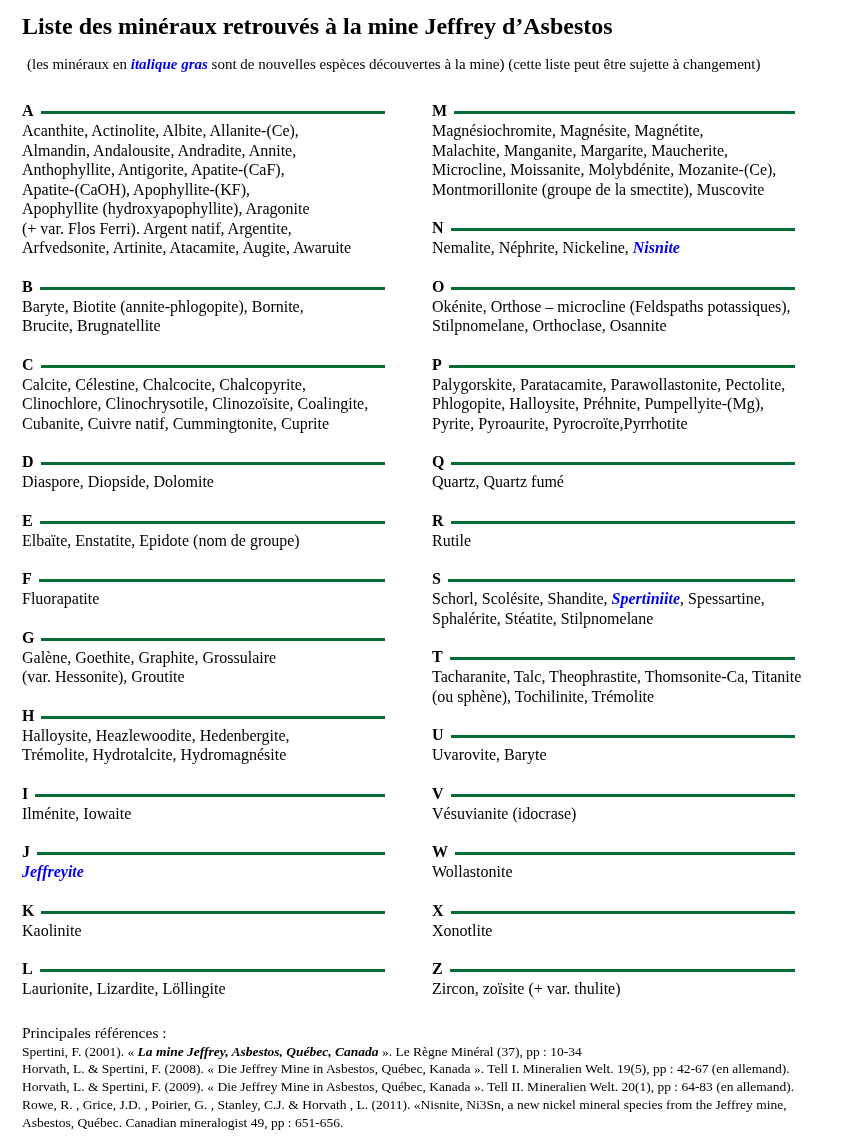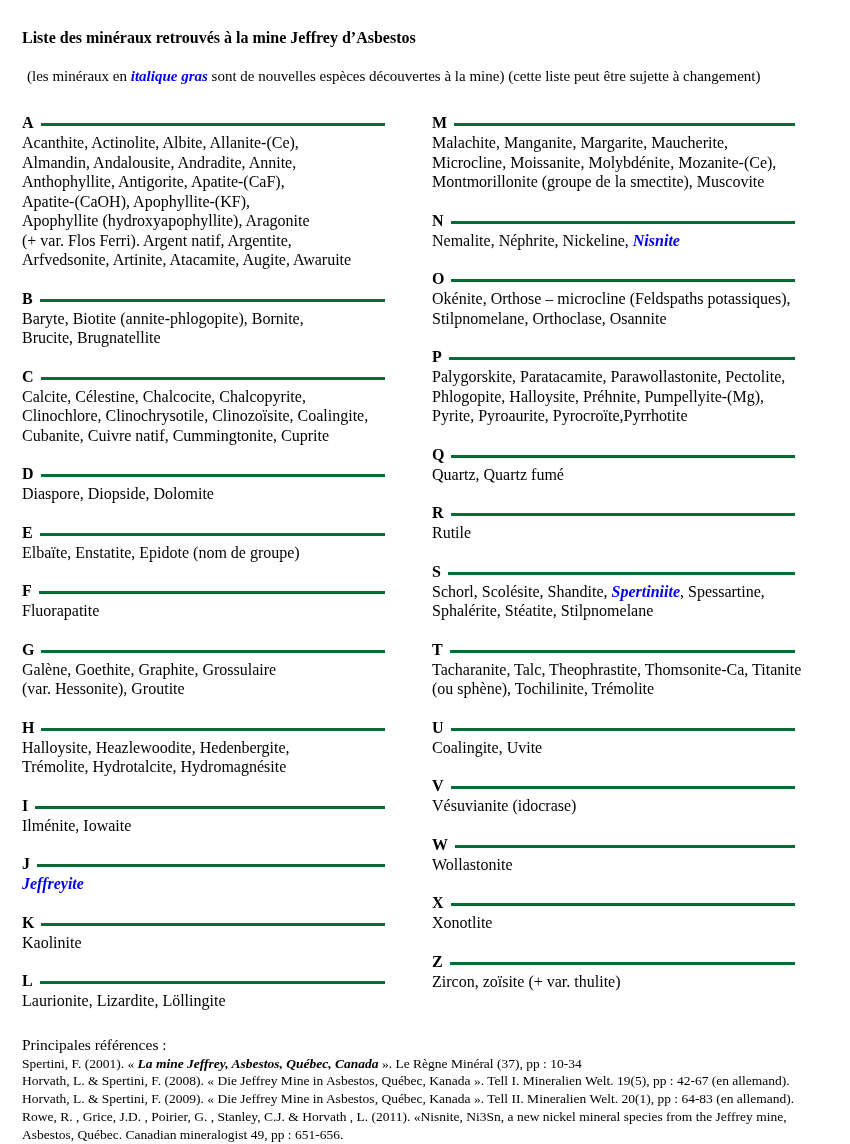--- a/index.html
+++ b/index.html
@@ -7,21 +7,21 @@
     --blue:#0000EE;
   }
   html,body{margin:0;padding:0;}
   body{
     width:850px;height:1144px;background:#ffffff;color:#000;
     font-family:"Liberation Serif","DejaVu Serif",serif;
     overflow:hidden;
   }
   .page{padding:14px 0 0 22px;width:796px;}
   h1{
-    font-size:16px;line-height:24px;font-weight:bold;margin:12px 0 3px 0;
+    font-size:24px;line-height:24px;font-weight:bold;margin:0 0 3px 0;
   }
   .subtitle{
     font-size:15px;line-height:20px;margin:16px 0 0 5px;white-space:nowrap;
   }
   .blue{color:var(--blue);font-weight:bold;font-style:italic;}
   .bi{font-weight:bold;font-style:italic;}
   .columns{
     display:grid;grid-template-columns:363px 363px;column-gap:47px;
     margin-top:27px;align-items:start;
   }
@@ -138,20 +138,21 @@
           </div>
           <div class="line"><span>Laurionite, Lizardite, Löllingite</span></div>
         </div>
       </div>
     <div class="col" id="col-right">
         <div class="section">
           <div class="sec-head">
             <span class="letter">M</span>
             <span class="rule"></span>
           </div>
+          <div class="line"><span>Magnésiochromite, Magnésite, Magnétite,</span></div>
           <div class="line"><span>Malachite, Manganite, Margarite, Maucherite,</span></div>
           <div class="line"><span>Microcline, Moissanite, Molybdénite, Mozanite-(Ce),</span></div>
           <div class="line"><span>Montmorillonite (groupe de la smectite), Muscovite</span></div>
         </div>
         <div class="section">
           <div class="sec-head">
             <span class="letter">N</span>
             <span class="rule"></span>
           </div>
           <div class="line"><span>Nemalite, Néphrite, Nickeline, </span><span class="blue">Nisnite</span></div>
@@ -201,21 +202,21 @@
             <span class="rule"></span>
           </div>
           <div class="line"><span>Tacharanite, Talc, Theophrastite, Thomsonite-Ca, Titanite</span></div>
           <div class="line"><span>(ou sphène), Tochilinite, Trémolite</span></div>
         </div>
         <div class="section">
           <div class="sec-head">
             <span class="letter">U</span>
             <span class="rule"></span>
           </div>
-          <div class="line"><span>Coalingite, Uvite</span></div>
+          <div class="line"><span>Uvarovite, Baryte</span></div>
         </div>
         <div class="section">
           <div class="sec-head">
             <span class="letter">V</span>
             <span class="rule"></span>
           </div>
           <div class="line"><span>Vésuvianite (idocrase)</span></div>
         </div>
         <div class="section">
           <div class="sec-head">

